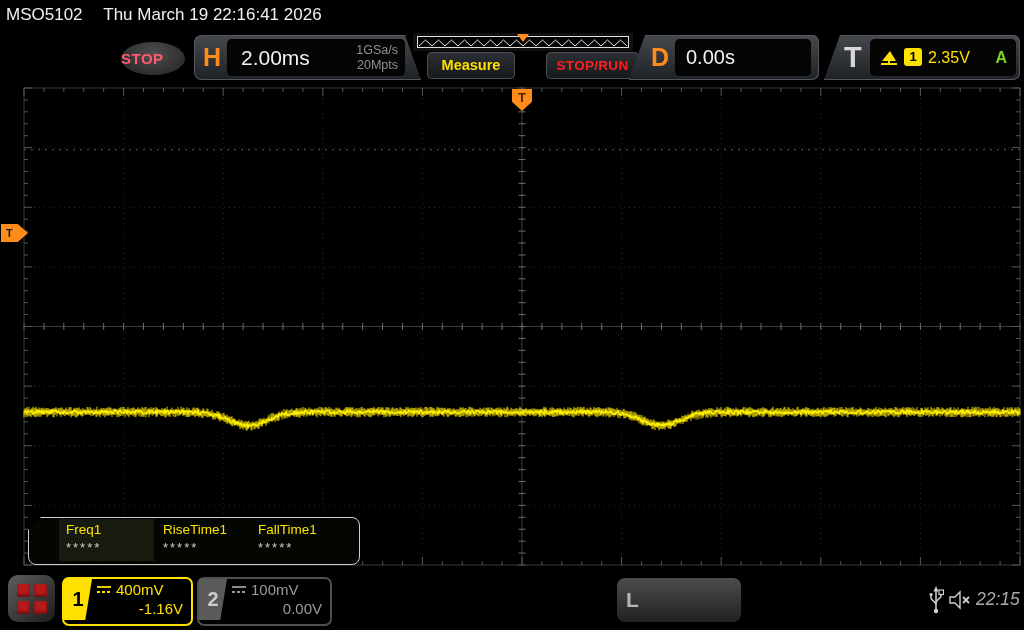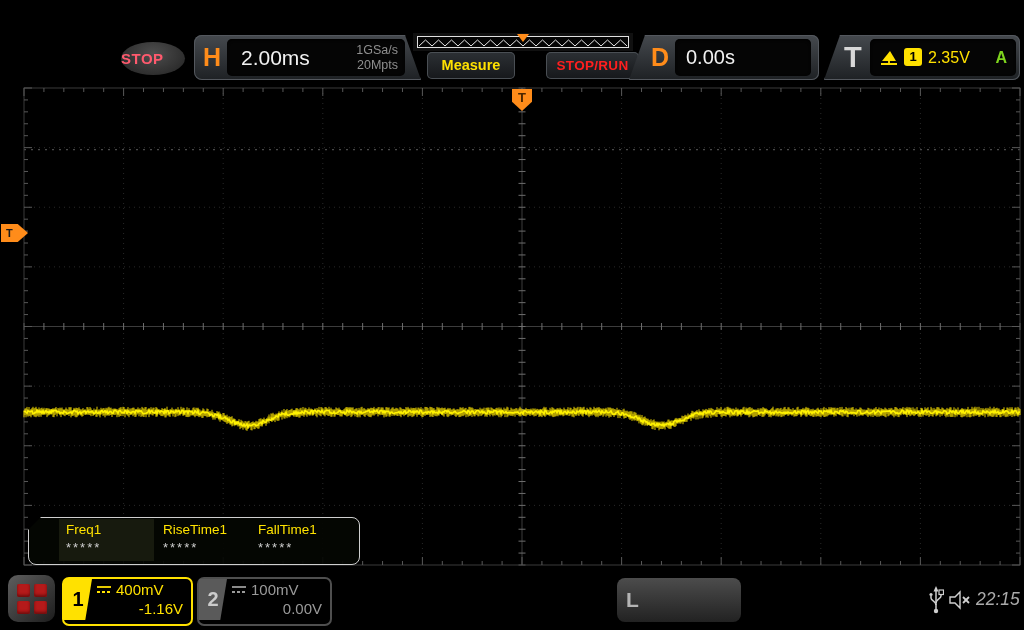--- a/index.html
+++ b/index.html
@@ -94,20 +94,24 @@
   #l-inset{left:29px;top:2px;width:93px;height:40px;background:#070707;border-radius:6px;}
   .l-row{font-size:11px;color:#c0c0c0;text-align:center;line-height:19px;
     white-space:pre;margin-top:1px;}
   #clock{left:976px;top:19px;font-size:17.5px;color:#aaaaaa;font-style:italic;}
 </style>
 </head>
 <body>
 
 <div id="screen">
 
+  <div id="topbar" class="abs">
+    <span class="model">MSO5102</span>
+    <span class="dt">Thu March 19 22:16:41 2026</span>
+  </div>
 
   <div id="header" class="abs">
     <div class="abs stop-badge">STOP</div>
 
     <div id="h-panel" class="abs hx-panel">
       <span id="h-label" class="abs panel-letter">H</span>
       <div id="h-inset" class="abs inset">
         <span id="timebase" class="abs">2.00ms</span>
         <div id="srate-block" class="abs">
           <div>1GSa/s</div>

